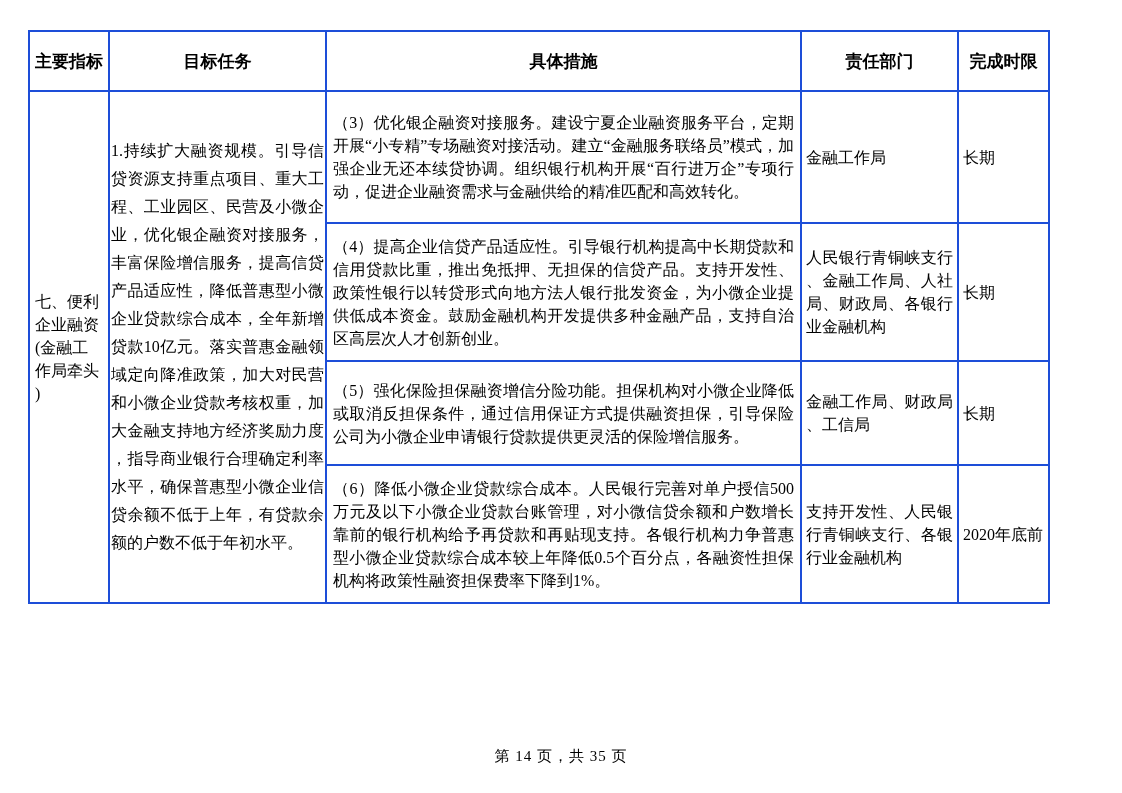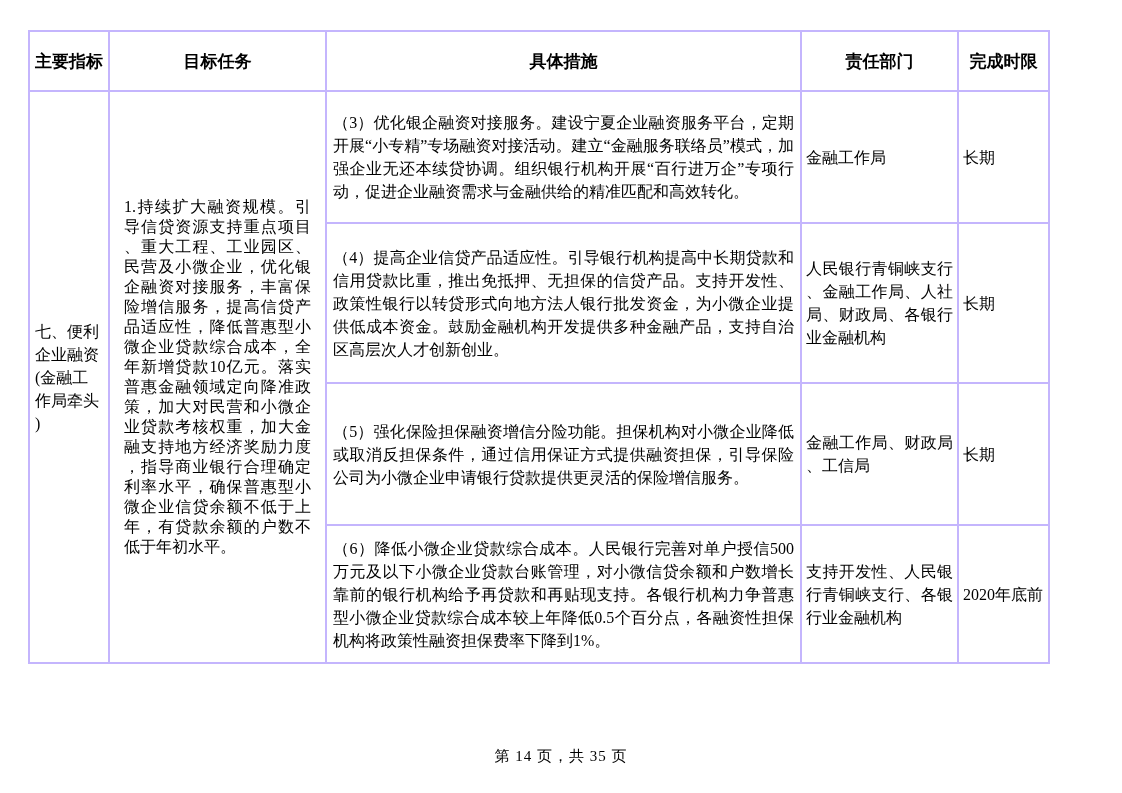--- a/index.html
+++ b/index.html
@@ -16,48 +16,48 @@
     background: #ffffff;
   }
   table.plan {
     position: absolute;
     left: 28px; top: 30px;
     width: 1020px;
     border-collapse: collapse;
     table-layout: fixed;
   }
   .plan th, .plan td {
-    border: 2px solid #c4b5fd;
+    border: 2px solid #1d4ed8;
     vertical-align: middle;
     font-size: 16px;
     background: #ffffff;
   }
   .plan thead tr { height: 60px; }
   .plan th {
     font-weight: bold;
     font-size: 17px;
     text-align: center;
     padding: 0 2px;
   }
   tr.r0 { height: 132px; }
-  tr.r1 { height: 160px; }
-  tr.r2 { height: 142px; }
+  tr.r1 { height: 138px; }
+  tr.r2 { height: 104px; }
   tr.r3 { height: 138px; }
   td.c1 {
     text-align: left;
     padding: 0 5px;
     line-height: 23px;
     word-break: break-all;
     line-break: anywhere;
     margin-top: 12px;
   }
   td.c2 {
     text-align: justify;
-    padding: 0 14px;
-    line-height: 20px;
+    padding: 0 1px;
+    line-height: 28px;
     word-break: break-all;
     line-break: anywhere;
   }
   td.c3 {
     text-align: justify;
     padding: 2px 6px;
     line-height: 23px;
     word-break: break-all;
     line-break: anywhere;
     margin-top: 15px;

